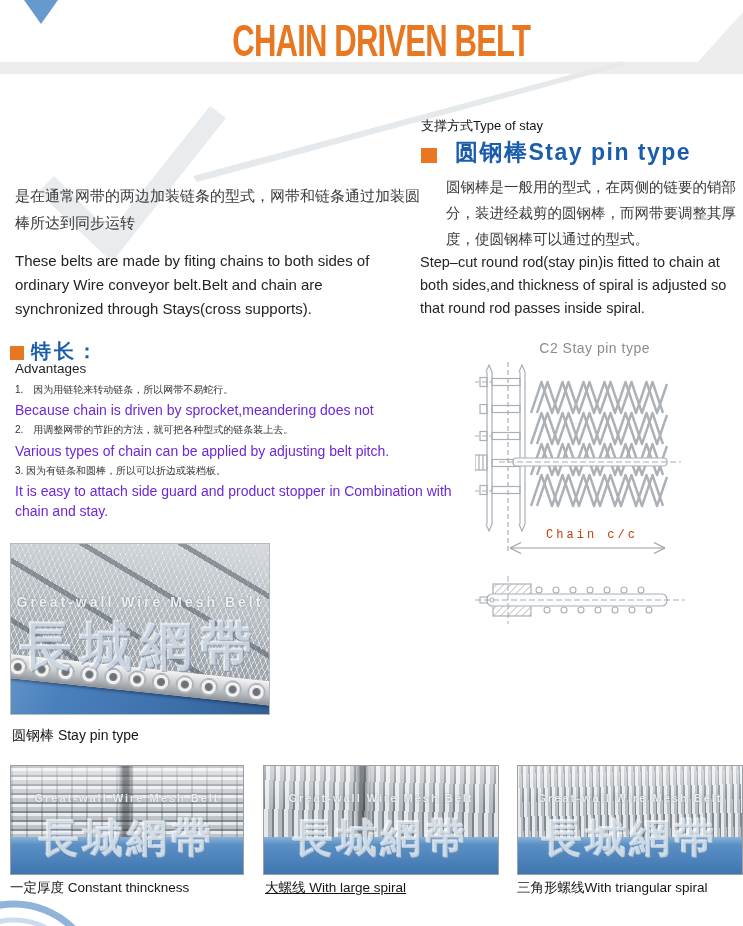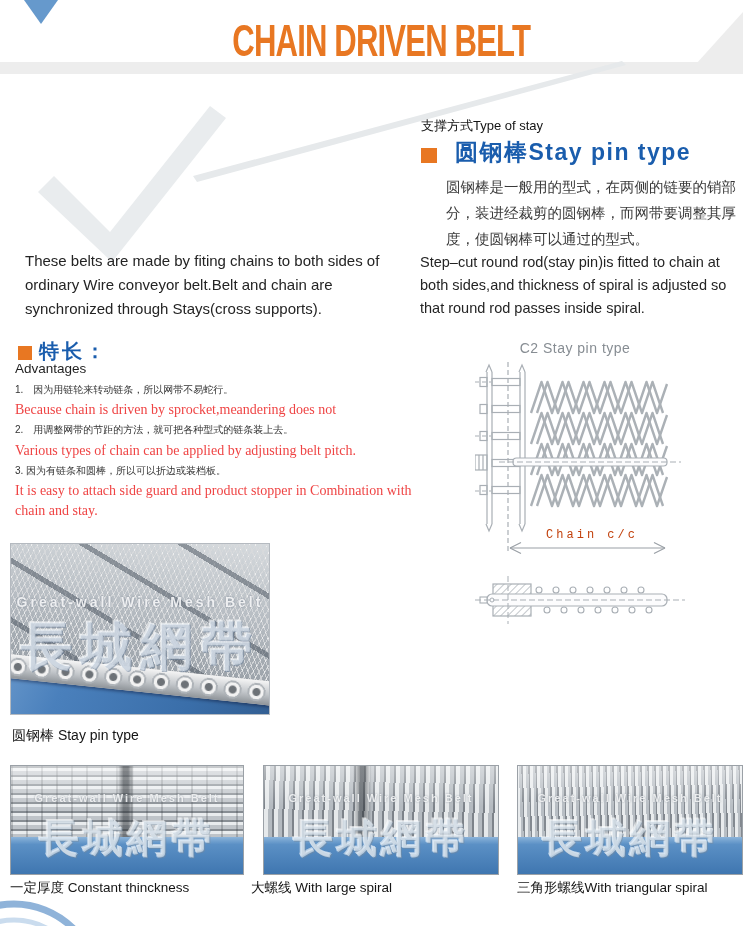--- a/index.html
+++ b/index.html
@@ -7,39 +7,39 @@
     position:relative;width:743px;height:926px;background:#fff;overflow:hidden;
     font-family:"Liberation Sans",sans-serif;color:#222;
   }
   .abs{position:absolute;}
   
   .title-en{left:0;right:0;top:20px;text-align:center;color:#E87722;font-weight:bold;font-size:37px;white-space:nowrap;padding-left:19px;}
   .title-en span{display:inline-block;transform:scale(.84,1.22);letter-spacing:-1px;}
   .title-cn{left:13px;top:64px;font-size:46px;font-weight:bold;color:#0b0b0b;letter-spacing:6px;white-space:nowrap;}
   
   .intro-cn{left:15px;top:182px;width:410px;font-size:15px;line-height:27px;color:#3a3a3a;}
-  .intro-en{left:15px;top:249px;width:392px;font-size:15px;line-height:24px;color:#242424;margin-left:10px;}
+  .intro-en{left:15px;top:249px;width:392px;font-size:15px;line-height:24px;color:#242424;}
   .stay-kicker{left:421px;top:117px;font-size:13px;color:#141414;}
   .heading-row{display:flex;align-items:center;}
   .stay-heading-row{left:421px;top:137px;}
   .sq{background:#E87722;flex:0 0 auto;}
   .sq15{width:16px;height:15px;margin-right:18px;margin-top:5px;}
   .sq14{width:14px;height:14px;margin-right:7px;margin-top:3px;}
   .stay-heading{font-size:23px;font-weight:bold;color:#1A5DAD;letter-spacing:1.5px;white-space:nowrap;}
   .stay-cn{left:420px;top:174px;width:318px;font-size:14.5px;line-height:26px;color:#3a3a3a;margin-left:26px;}
   .stay-en{left:420px;top:251px;width:322px;font-size:14.5px;line-height:23px;color:#242424;}
-  .adv-heading-row{left:18px;top:338px;justify-content:space-between;}
+  .adv-heading-row{left:10px;top:338px;justify-content:space-between;}
   .adv-heading{font-size:20px;font-weight:bold;color:#1A5DAD;letter-spacing:3px;}
   .adv-label{left:15px;top:361px;font-size:13.5px;color:#1f1f1f;}
   .adv-lines{left:15px;top:380px;width:404px;}
   .adv-line{line-height:20.2px;white-space:nowrap;}
   .al-cn{font-size:10px;color:#333;}
-  .al-en{font-size:14px;color:#ef4444;font-family:Liberation Serif, serif;}
-  
-  .diagram-title{left:500px;top:340px;width:150px;text-align:center;font-size:14px;color:#878d93;letter-spacing:.5px;}
+  .al-en{font-size:14px;color:#6d28d9;}
+  
+  .diagram-title{left:500px;top:340px;width:150px;text-align:right;font-size:14px;color:#878d93;letter-spacing:.5px;}
   .dim-label{left:527px;top:528px;width:130px;text-align:center;font-size:12px;color:#c2410c;letter-spacing:3px;font-family:"Liberation Mono",monospace;}
   
   .main-photo{left:10px;top:543px;width:258px;height:170px;overflow:hidden;border:1px solid #b5bac0;
     background:linear-gradient(115deg,#7aa6d4 0%,#4a80bc 35%,#3a6ea9 75%,#335f93 100%);}
   .main-mesh{position:absolute;left:-28px;top:-30px;width:350px;height:160px;transform:rotate(6deg);
     background-color:#c3c9ce;
     background-image:
       repeating-linear-gradient(25deg, rgba(70,80,92,0) 0 46px, rgba(70,80,92,.5) 46px 51px),
       repeating-linear-gradient(64deg, rgba(255,255,255,.65) 0 1px, rgba(0,0,0,0) 1px 5px),
       repeating-linear-gradient(-64deg, rgba(255,255,255,.65) 0 1px, rgba(0,0,0,0) 1px 5px),
@@ -97,20 +97,21 @@
     <polygon points="54,176 110,232 210,106 226,118 112,262 38,192" fill="#e9ecee"></polygon>
     <polygon points="24,0 58,0 41,24" fill="#6699CC"></polygon>
     <circle cx="14" cy="988" r="84" fill="none" stroke="#8fb3d9" stroke-width="7"></circle>
     <circle cx="14" cy="988" r="68" fill="none" stroke="#cadcee" stroke-width="5"></circle>
   </svg>
 
   <div class="abs title-en">
     <span>CHAIN DRIVEN BELT</span>
   </div>
 
+  <div class="abs intro-cn">是在通常网带的两边加装链条的型式，网带和链条通过加装圆棒所达到同步运转</div>
   <div class="abs intro-en">These belts are made by fiting chains to both sides of ordinary Wire conveyor belt.Belt and chain are synchronized through Stays(cross supports).</div>
 
   <div class="abs stay-kicker">支撑方式Type of stay</div>
   <div class="abs heading-row stay-heading-row">
     <span class="sq sq15"></span>
     <span class="stay-heading">圆钢棒Stay pin type</span>
   </div>
   <div class="abs stay-cn">圆钢棒是一般用的型式，在两侧的链要的销部分，装进经裁剪的圆钢棒，而网带要调整其厚度，使圆钢棒可以通过的型式。</div>
   <div class="abs stay-en">Step–cut round rod(stay pin)is fitted to chain at both sides,and thickness of spiral is adjusted so that round rod passes inside spiral.</div>
 
@@ -225,16 +226,16 @@
     <div class="wm-cn-sm">長城網帶</div>
   </div>
   <div class="thumb" style="left:517px;width:224px;">
     <div class="thumb-tex tex3"></div>
     <div class="thumb-blue"></div>
     <div class="wm-en-sm">Great-wall Wire Mesh Belt</div>
     <div class="wm-cn-sm">長城網帶</div>
   </div>
 
   <div class="thumb-caption" style="left:10px;">一定厚度 Constant thinckness</div>
-  <div class="thumb-caption" style="left:251px;">大螺线 With large spiral</div>
+  <div class="thumb-caption" style="left:265px;text-decoration:underline;">大螺线 With large spiral</div>
   <div class="thumb-caption" style="left:517px;">三角形螺线With triangular spiral</div>
 
 </div>
 
 </body></html>

